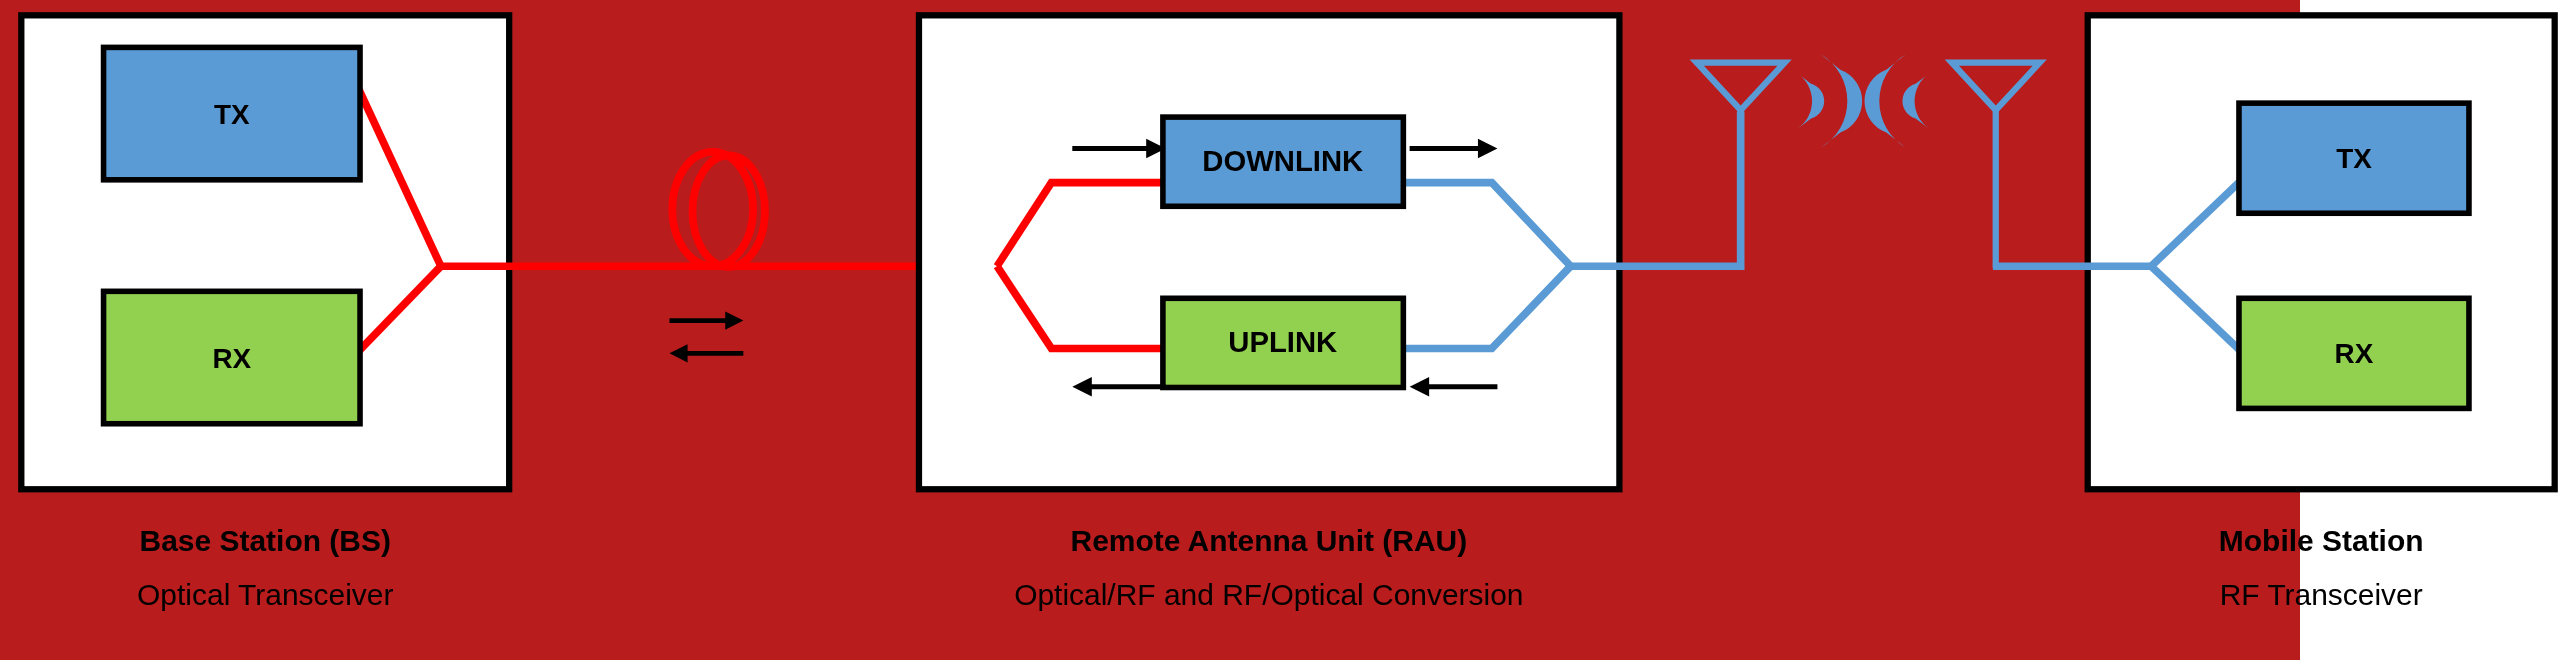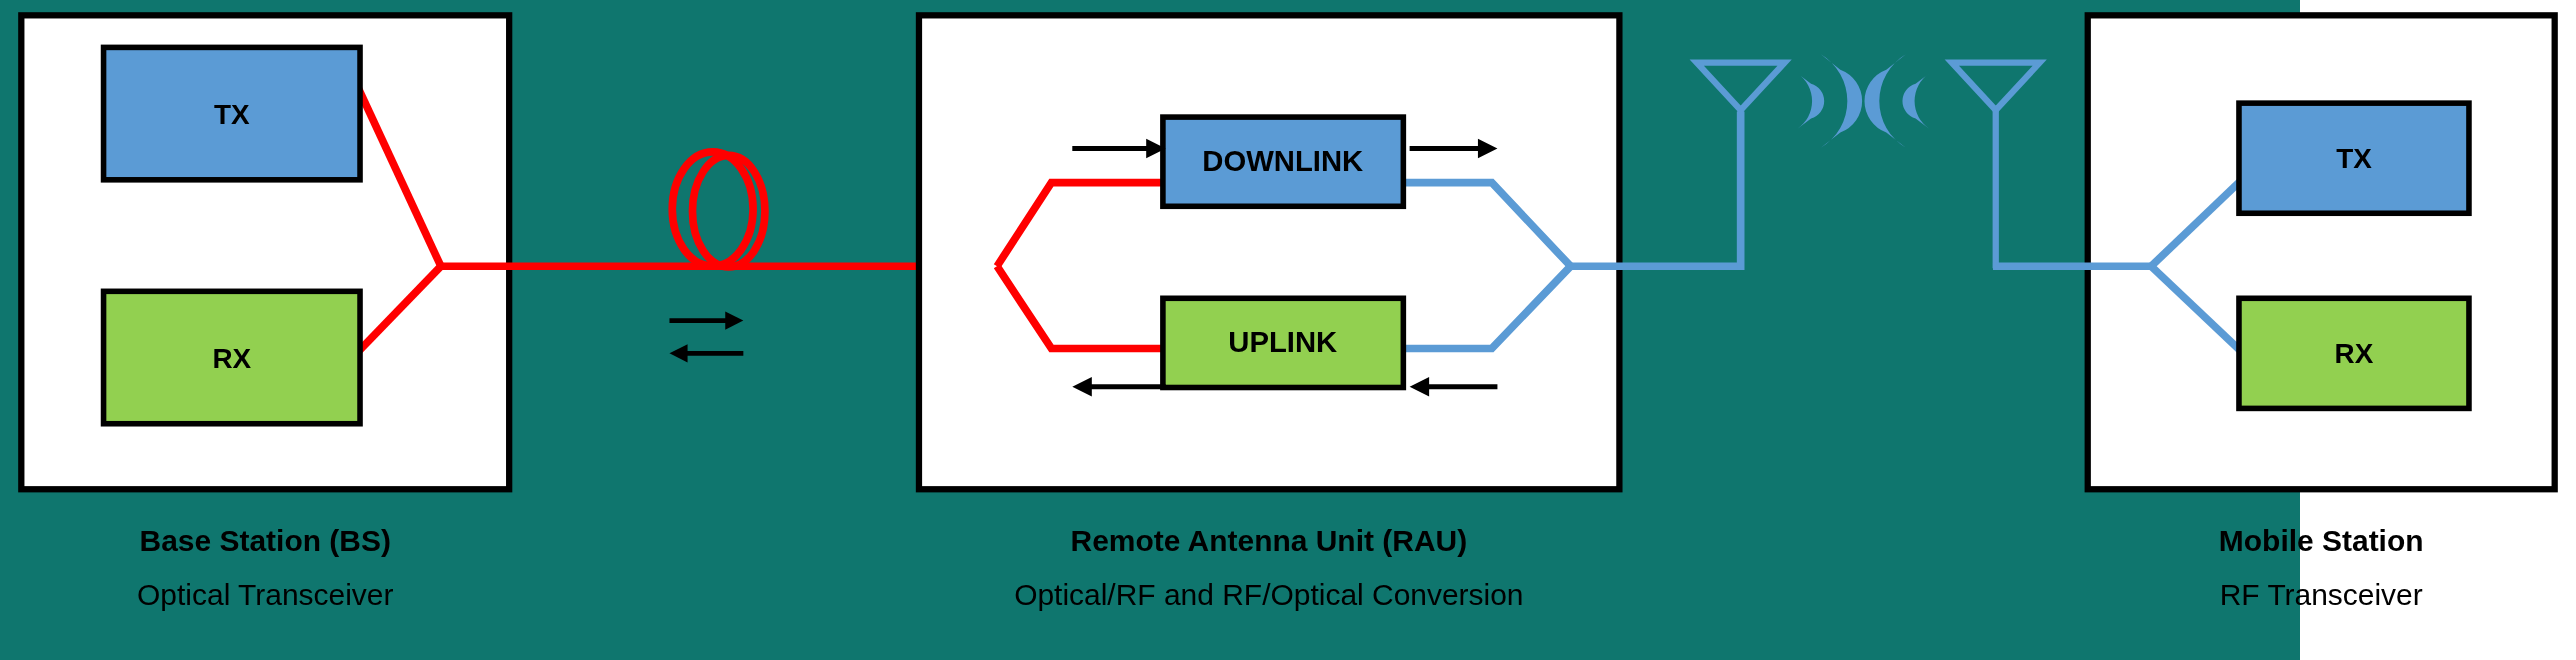--- a/index.html
+++ b/index.html
@@ -10,21 +10,21 @@
   body {
     width: 2576px;
     height: 660px;
     font-family: "Liberation Sans", sans-serif;
     overflow: hidden;
   }
   #diagram-root {
     position: relative;
     width: 2300px;
     height: 660px;
-    background: #0f766e;
+    background: #b91c1c;
     text-align: center;
   }
   svg.canvas {
     position: absolute;
     top: 0;
     left: 0;
     width: 2576px;
     height: 660px;
     display: block;
   }

